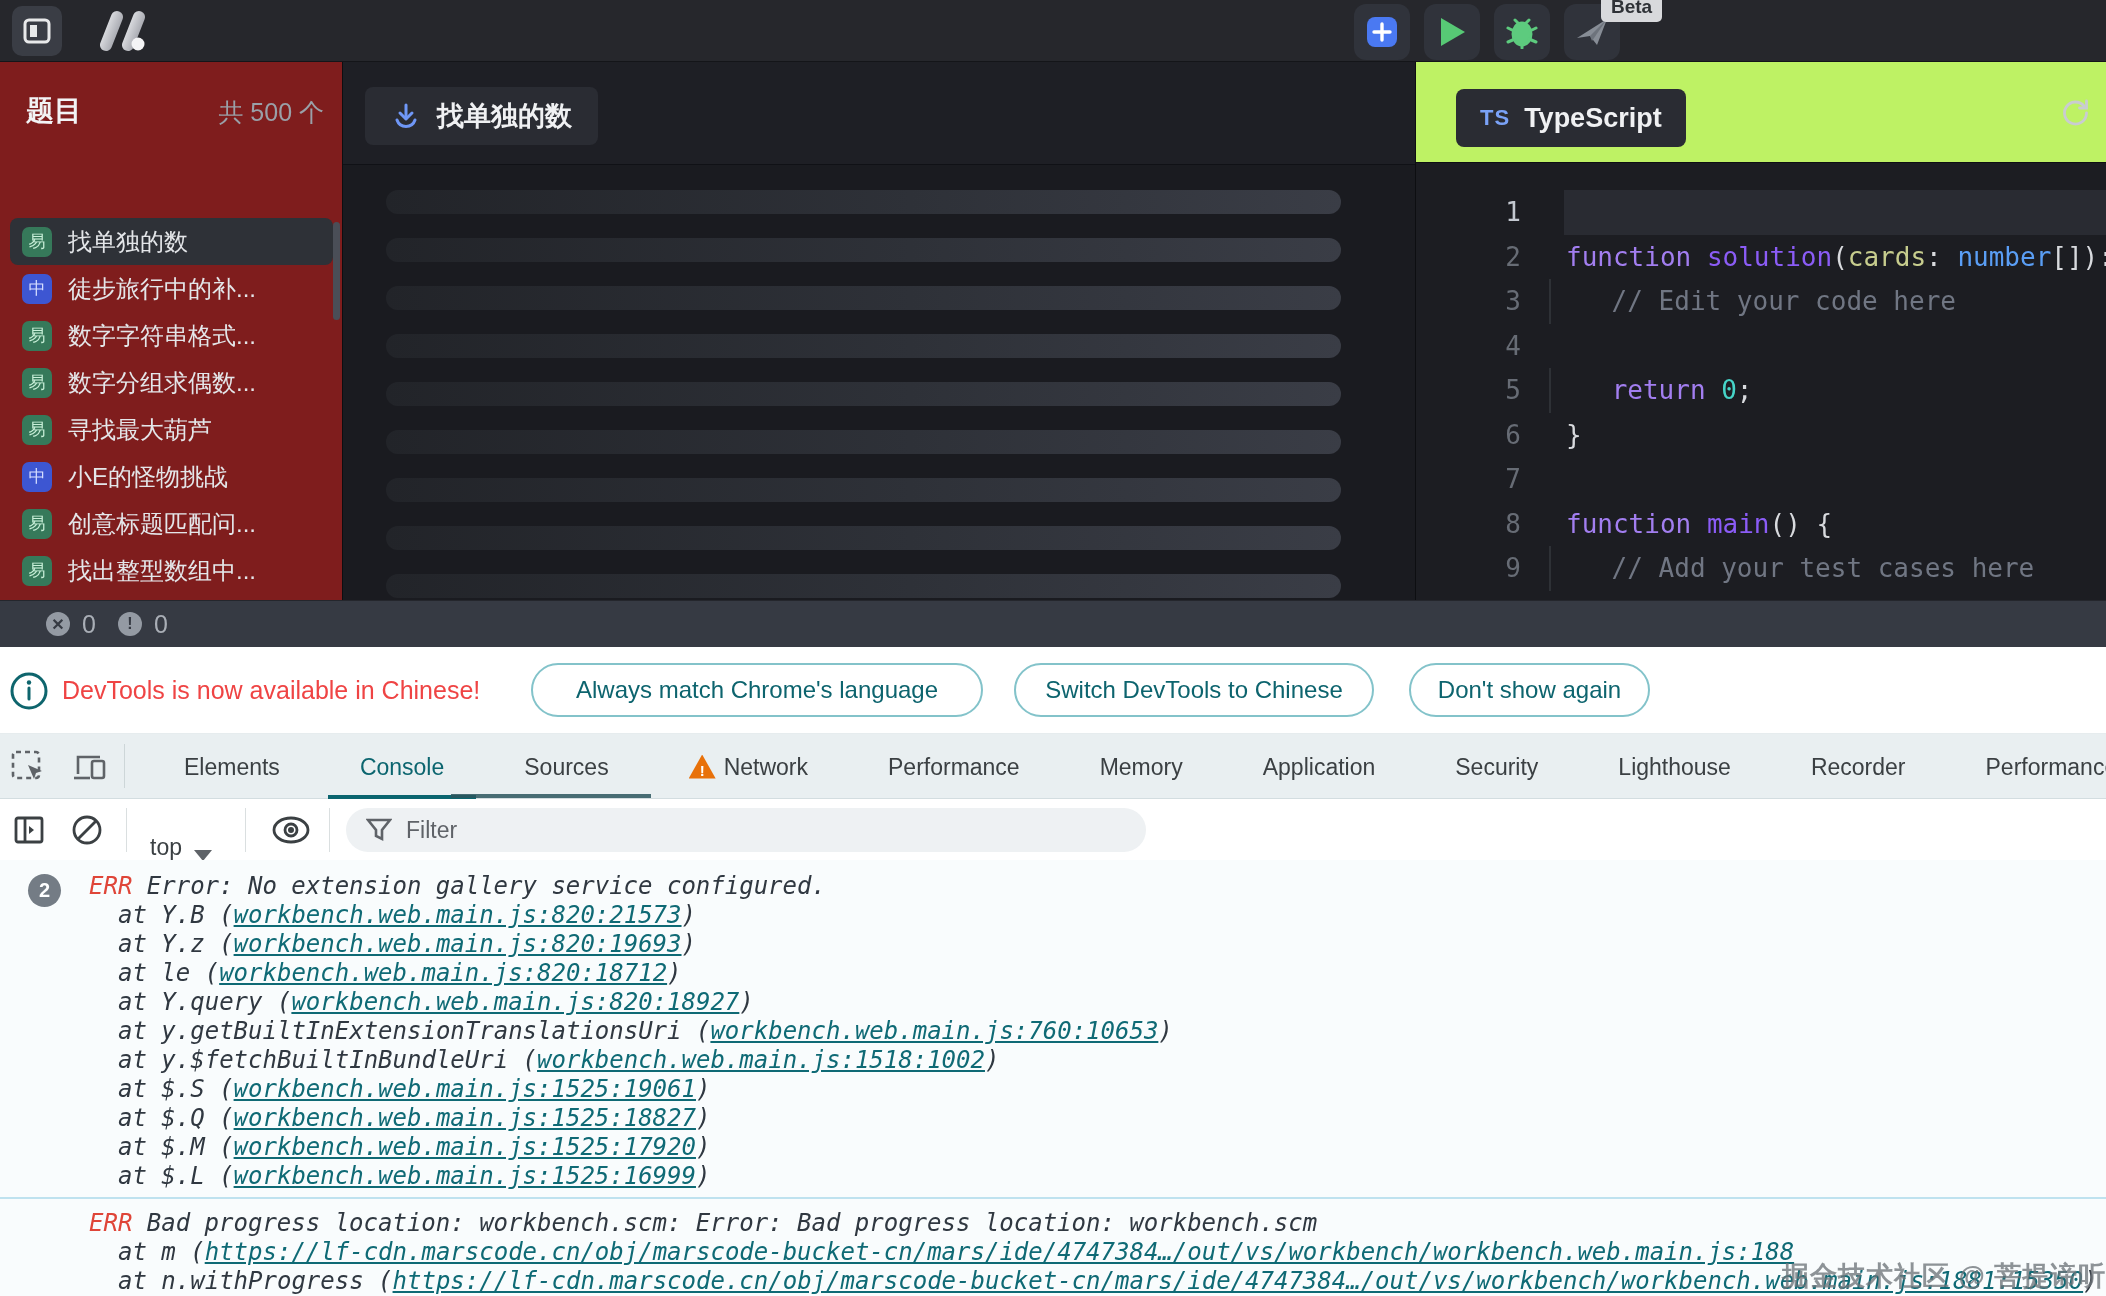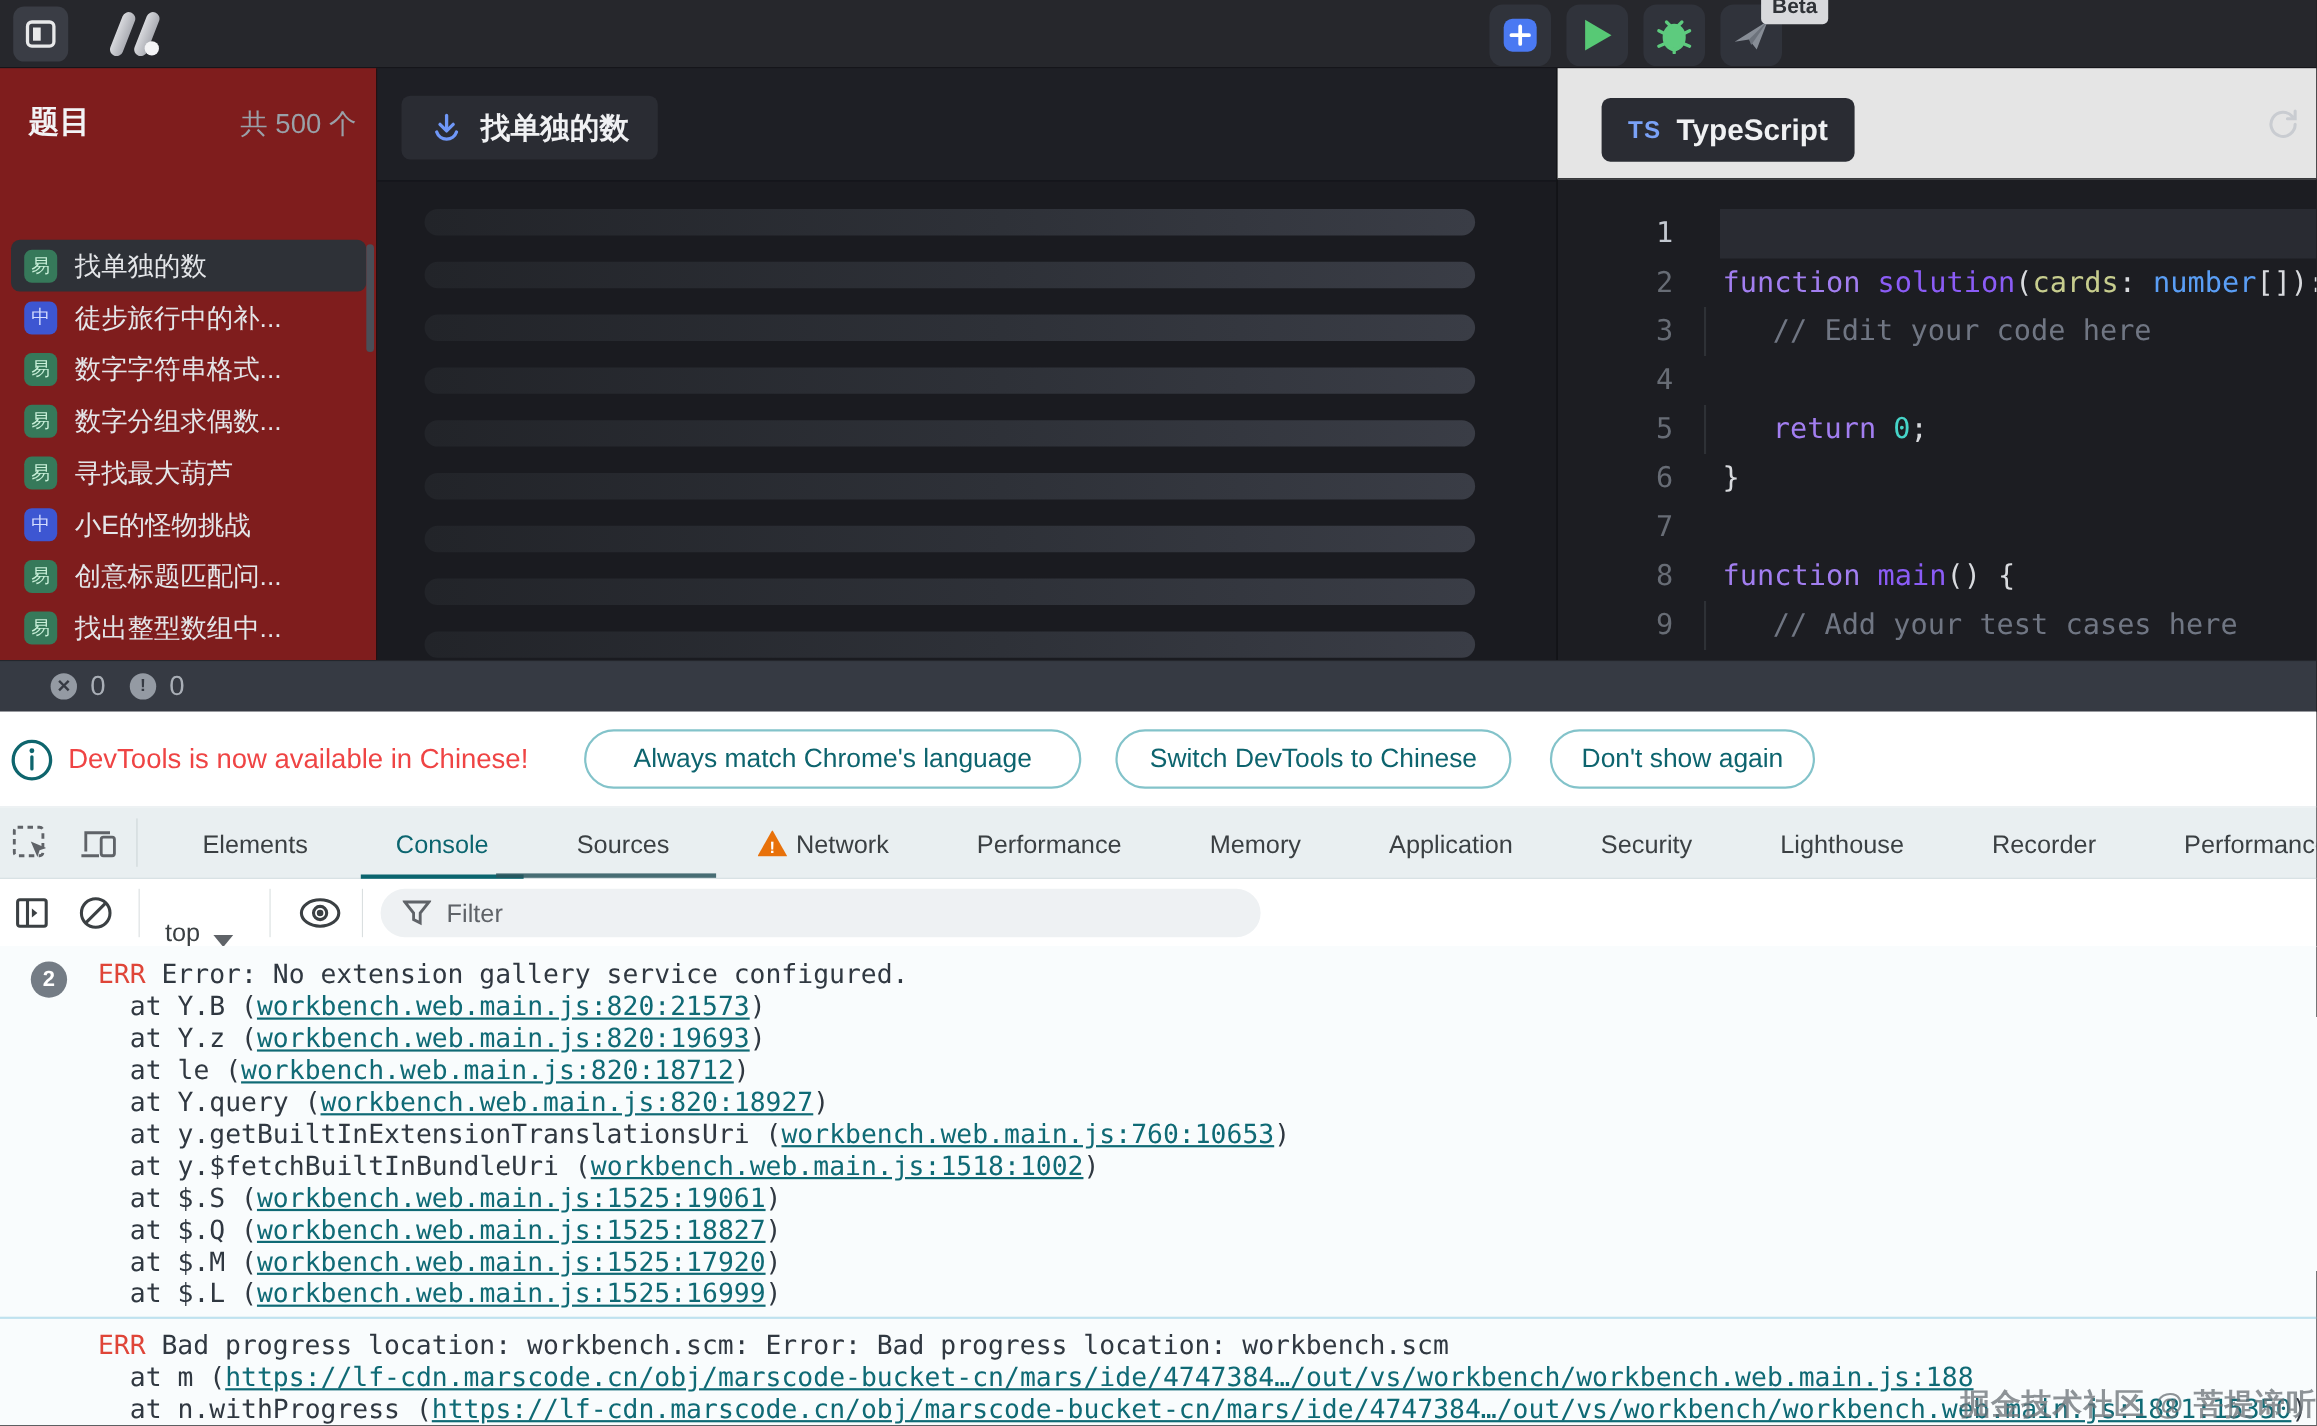--- a/index.html
+++ b/index.html
@@ -31,21 +31,21 @@
   .sb-thumb { position:absolute; right:2px; top:160px; width:7px; height:98px; background:#4a4e57; border-radius:4px; }
   
   .problem-panel { position:absolute; left:343px; top:62px; width:1072px; height:538px; background:#1a1b20; }
   .pp-strip { position:absolute; left:0; top:0; width:100%; height:103px; background:#1e1f25; border-bottom:1px solid #101116; }
   .problem-tab { position:absolute; left:22px; top:25px; height:58px; background:#2a2c33; border-radius:8px; display:flex; align-items:center; gap:16px; padding:0 26px; }
   .problem-tab .ttl { font-size:27px; font-weight:bold; color:#f0f1f3; }
   .skel-wrap { position:absolute; left:0; top:103px; right:0; bottom:0; overflow:hidden; }
   .skel-bar { position:absolute; left:43px; width:955px; height:24px; border-radius:12px; background:linear-gradient(90deg,#222429 0%,#2e3138 55%,#3a3d46 100%); }
   
   .editor-panel { position:absolute; left:1415px; top:62px; width:691px; height:538px; background:#1c1d22; border-left:1px solid #0d0e11; }
-  .ed-strip { position:absolute; left:0; top:0; width:100%; height:101px; background:#e5e5e5; border-bottom:1px solid #0e0f13; }
+  .ed-strip { position:absolute; left:0; top:0; width:100%; height:101px; background:#bef264; border-bottom:1px solid #0e0f13; }
   .lang-tab { position:absolute; left:40px; top:27px; height:58px; background:#2a2c33; border-radius:8px; display:flex; align-items:center; gap:14px; padding:0 24px; }
   .lang-tab .ts { font-size:22px; font-weight:bold; color:#7aa2f7; letter-spacing:1px; }
   .lang-tab .lbl { font-size:27px; font-weight:bold; color:#f0f1f3; }
   .refresh { position:absolute; right:16px; top:36px; }
   .code { position:absolute; left:0; top:128px; right:0; font-family:"DejaVu Sans Mono",monospace; font-size:26px; }
   .code-line { position:relative; height:44.5px; line-height:44.5px; white-space:pre; }
   .code-line.active { background:linear-gradient(90deg, transparent 148px, #292b32 148px); }
   .ln { display:inline-block; width:105px; text-align:right; color:#676c75; }
   .code-line.active .ln { color:#c3c8d0; }
   .lc { display:inline-block; margin-left:45px; color:#d8dade; }
@@ -72,21 +72,21 @@
   .toolbar { position:absolute; left:0; top:152px; width:100%; height:62px; background:#ffffff; border-bottom:1px solid #e4ebed; }
   .tool-sep { position:absolute; top:9px; width:1px; height:44px; background:#dadfe0; }
   .top-dd { position:absolute; left:150px; top:0; height:62px; display:flex; align-items:flex-end; gap:12px; font-size:23px; color:#3b4043; }
   .caret { width:0; height:0; border-left:9px solid transparent; border-right:9px solid transparent; border-top:11px solid #5f6368; }
   .filter-pill { position:absolute; left:346px; top:9px; width:800px; height:44px; background:#eef1f3; border-radius:22px; display:flex; align-items:center; gap:14px; padding:0 20px; }
   .filter-pill input { background:transparent; border:none; outline:none; font-size:23px; color:#3b4043; width:100%; font-family:"Liberation Sans",sans-serif; }
   .filter-pill input::placeholder { color:#5f6368; }
   .console { position:absolute; left:0; top:213px; right:0; bottom:0; background:#f9fcfd; overflow:hidden; }
   .count-badge { position:absolute; left:28px; top:14px; width:33px; height:33px; border-radius:50%; background:#747c85; color:#fff; font-size:20px; font-weight:bold; display:flex; align-items:center; justify-content:center; }
   .console-blocks { position:absolute; left:0; top:12px; right:0; font-family:"DejaVu Sans Mono",monospace; font-size:24px; color:#303841; }
-  .msg-line { height:29px; line-height:29px; white-space:pre; padding-left:118px; }
+  .msg-line { height:29px; line-height:29px; white-space:pre; padding-left:118px;font-style:italic; }
   .msg-line.first { padding-left:89px; }
   .err-chip { color:#df4538; }
   .msg-line a { color:#0f6a75; text-decoration:underline; }
   .block-divider { height:2px; background:#bfe2ef; margin:6px 0 10px; }
   .watermark { position:absolute; left:1782px; top:1258px; font-size:27px; font-weight:700; color:rgba(110,116,122,0.78); letter-spacing:1px; white-space:nowrap; z-index:5; }
   svg { display:block; }
 </style>
 </head>
 <body>
 

